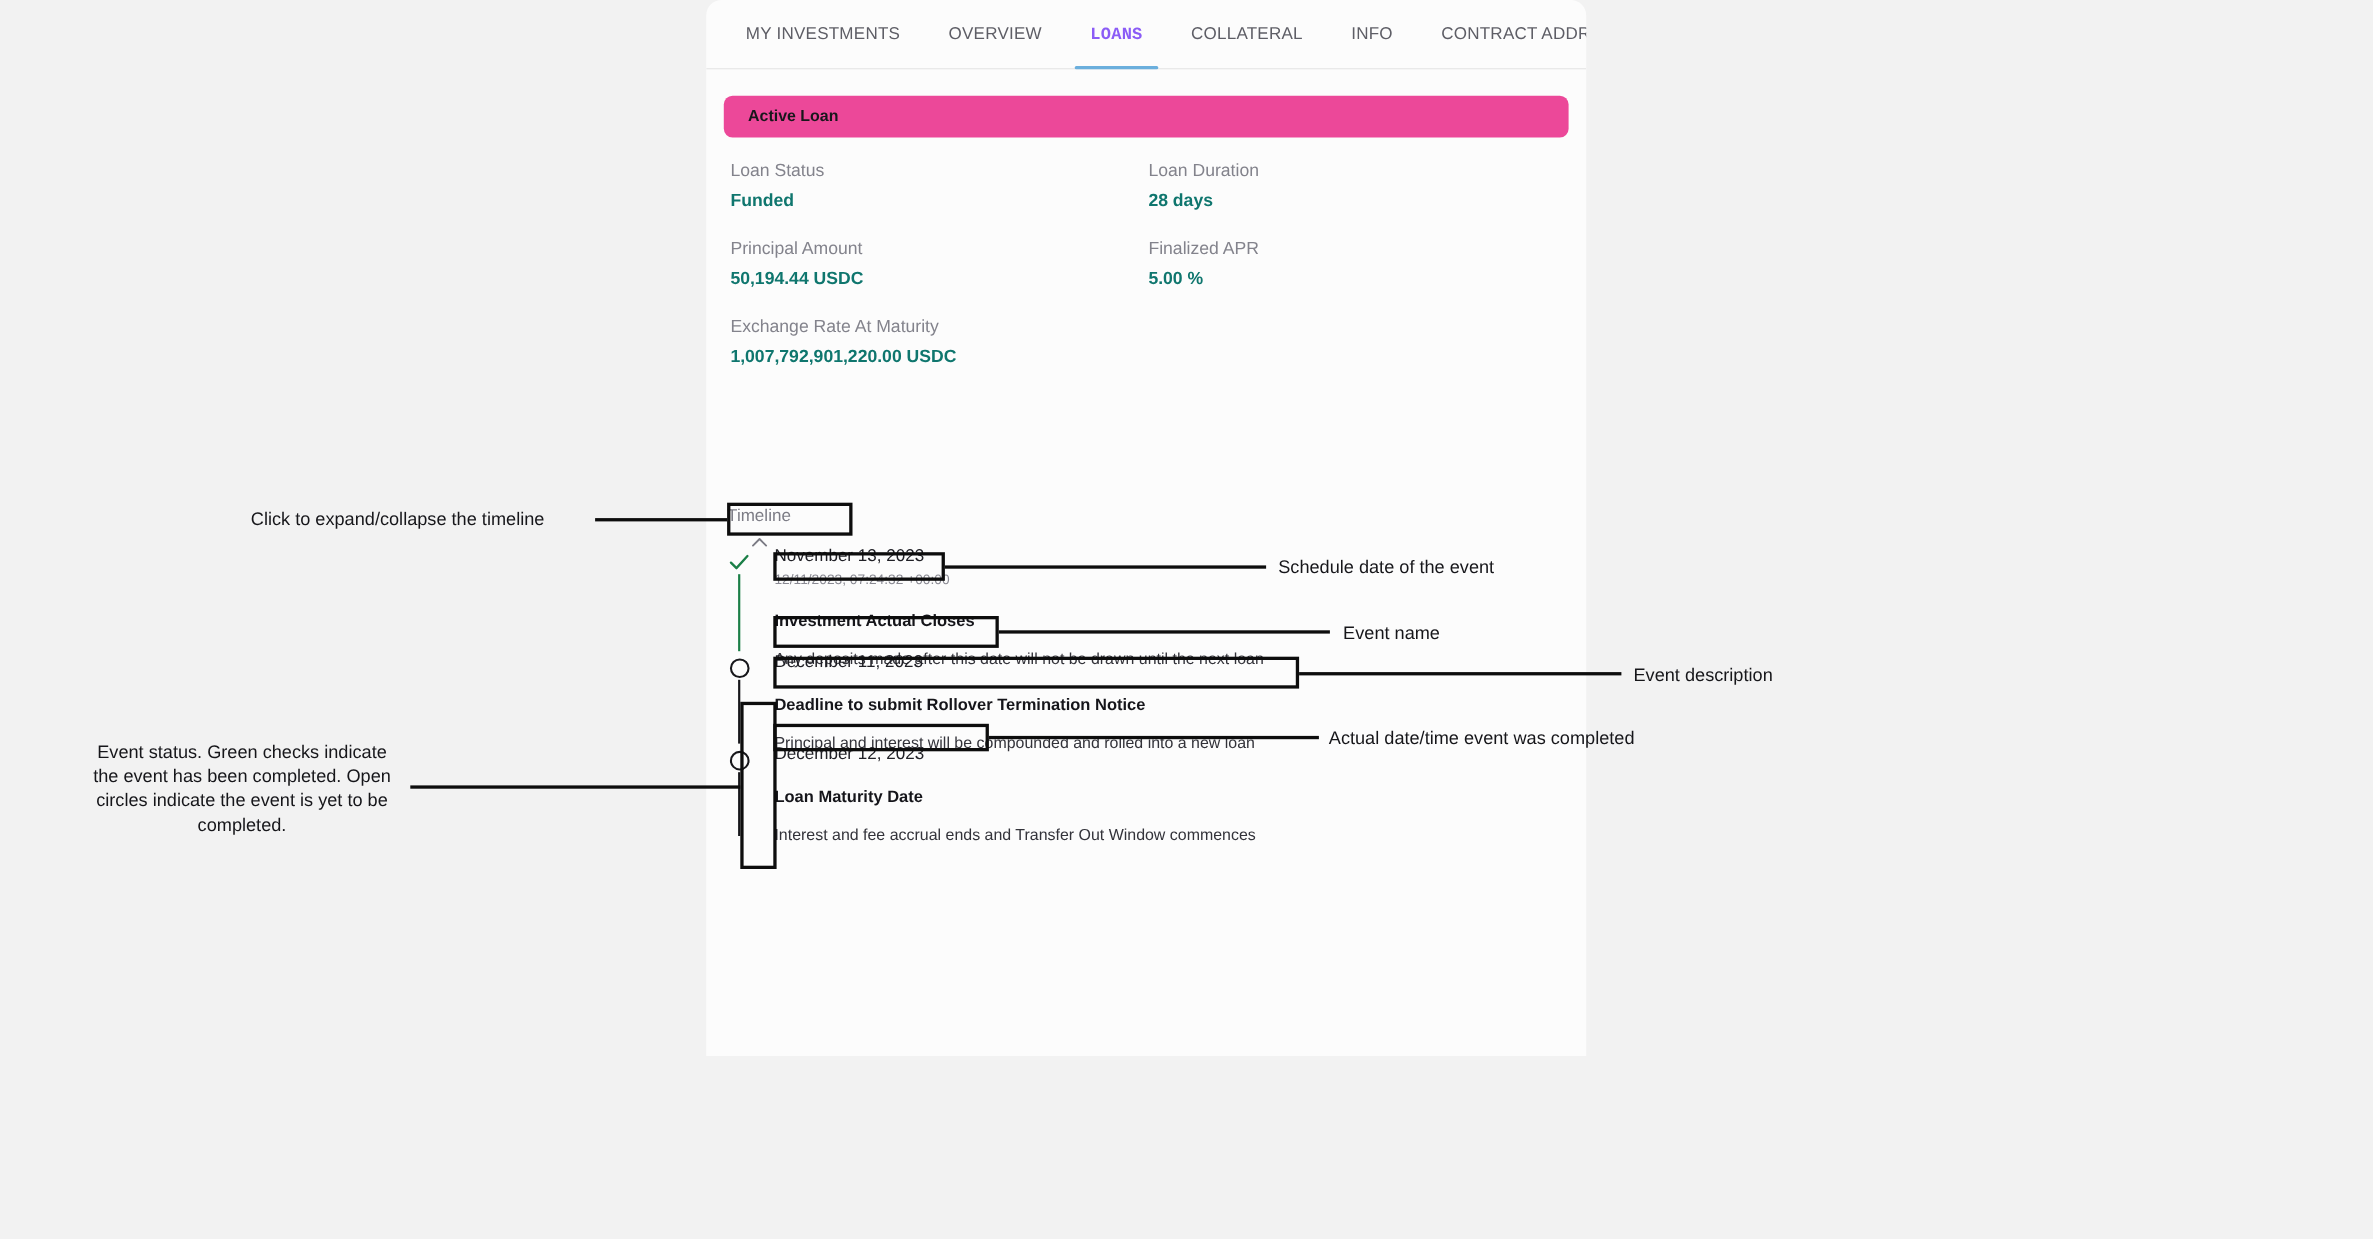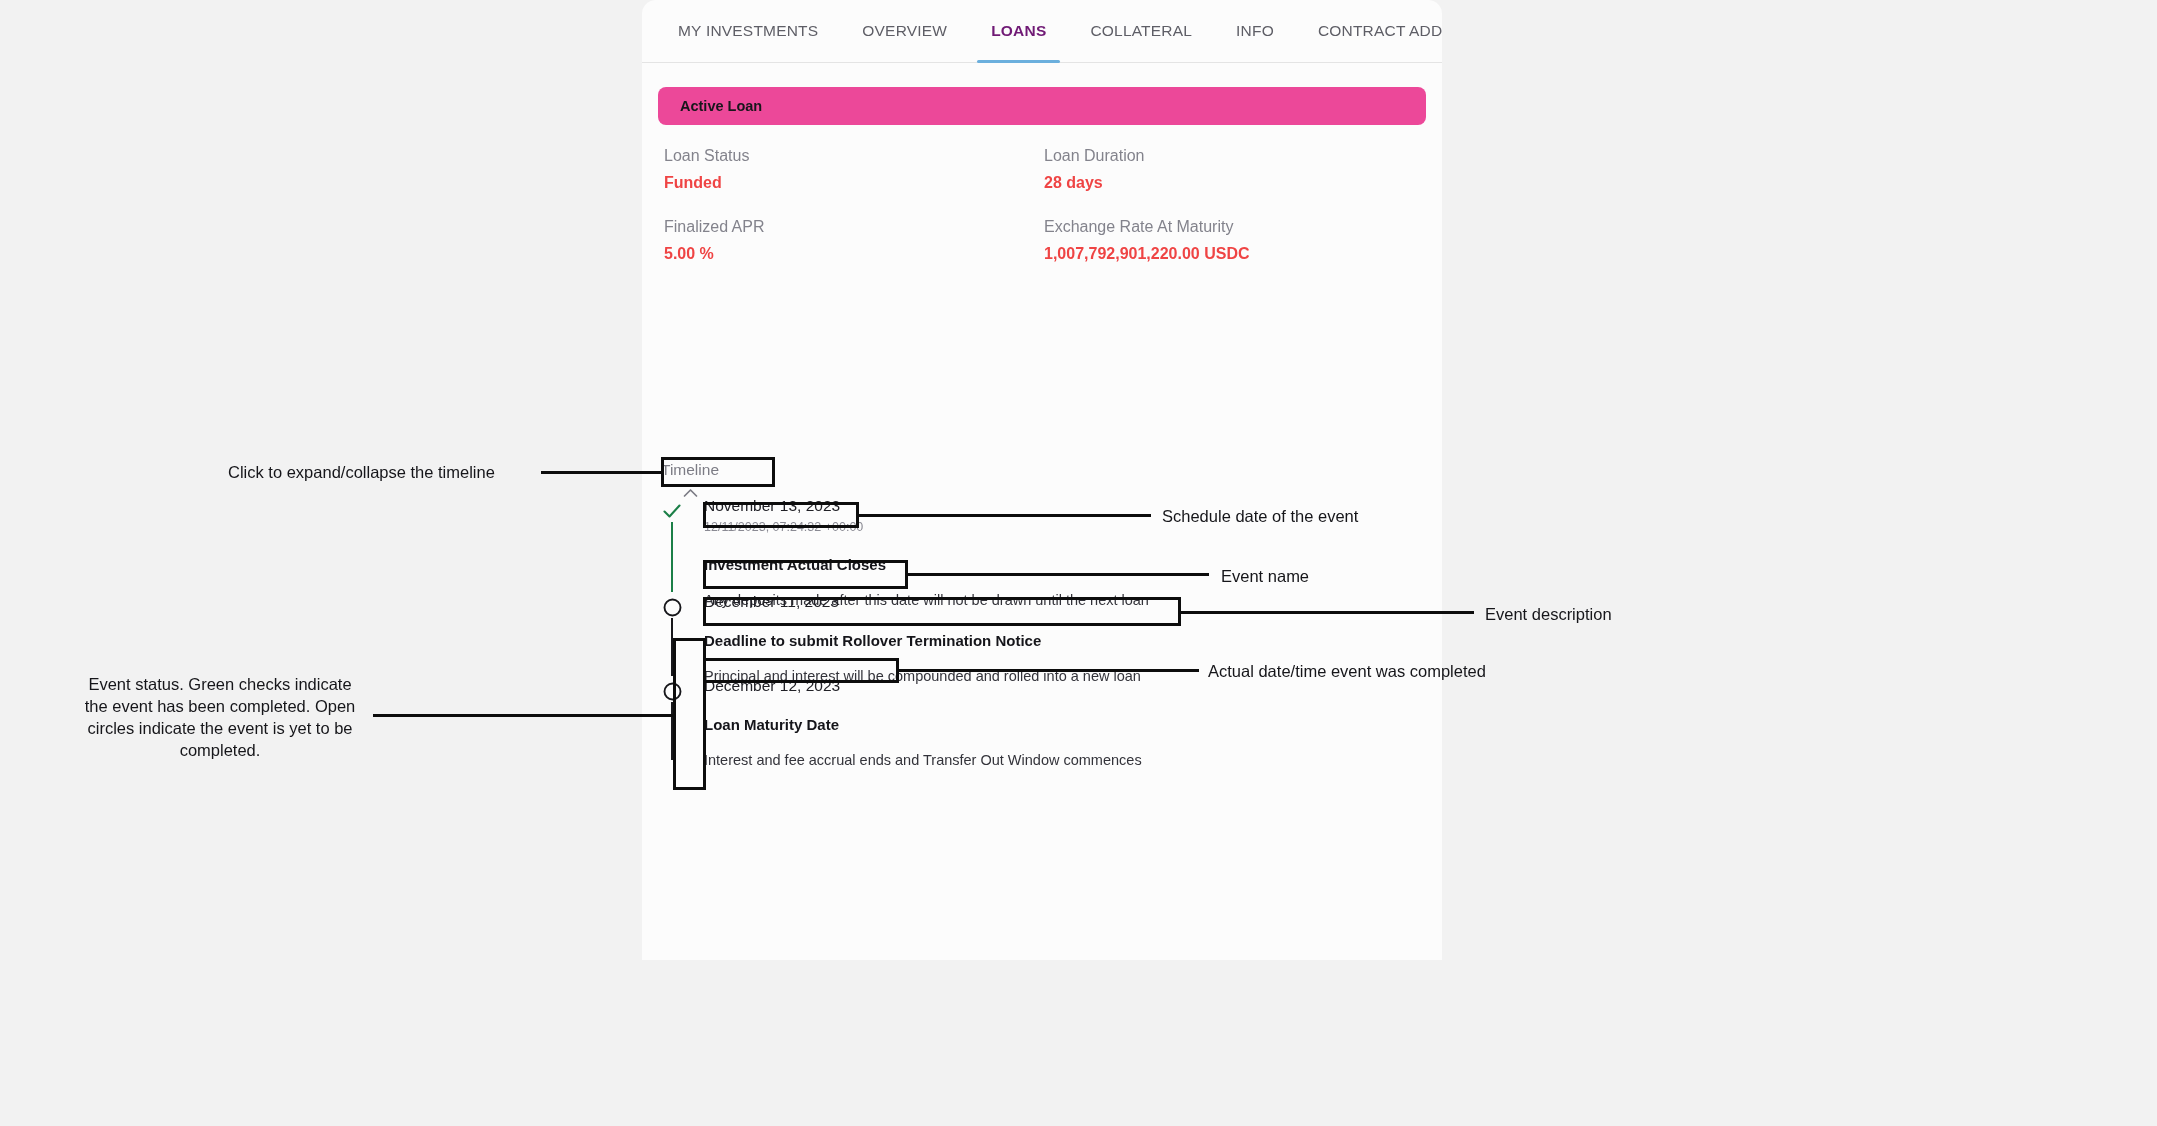--- a/index.html
+++ b/index.html
@@ -42,22 +42,23 @@
     align-items: center;
     padding: 0 22px;
     font-size: 15.5px;
     letter-spacing: .2px;
     color: #5e5e66;
     white-space: nowrap;
     cursor: pointer;
     position: relative;
   }
   .tab.active {
-    color: #701a75;
+    color: #8b5cf6;
     font-weight: 700;
+    font-family: Liberation Mono, monospace;
   }
   .tab.active::after {
     content: "";
     position: absolute;
     left: 8px; right: 8px; bottom: -1px;
     height: 3px;
     background: #6bafdd;
     border-radius: 2px;
   }
 
@@ -84,21 +85,21 @@
   }
   .field { padding-left: 6px; }
   .field-label {
     font-size: 16px;
     color: #83838c;
     margin-bottom: 9px;
   }
   .field-value {
     font-size: 16px;
     font-weight: 700;
-    color: #ef4444;
+    color: #0f766e;
   }
 
   
   #timeline-toggle {
     position: absolute;
     left: 15px;
     top: 458px;
     display: inline-flex;
     align-items: center;
     gap: 9px;
@@ -214,20 +215,24 @@
   <div id="detail-grid">
     <div class="field">
       <div class="field-label">Loan Status</div>
       <div class="field-value">Funded</div>
     </div>
     <div class="field">
       <div class="field-label">Loan Duration</div>
       <div class="field-value">28 days</div>
     </div>
     <div class="field">
+      <div class="field-label">Principal Amount</div>
+      <div class="field-value">50,194.44 USDC</div>
+    </div>
+    <div class="field">
       <div class="field-label">Finalized APR</div>
       <div class="field-value">5.00 %</div>
     </div>
     <div class="field">
       <div class="field-label">Exchange Rate At Maturity</div>
       <div class="field-value">1,007,792,901,220.00 USDC</div>
     </div>
   </div>
 
   <div id="timeline-toggle">

